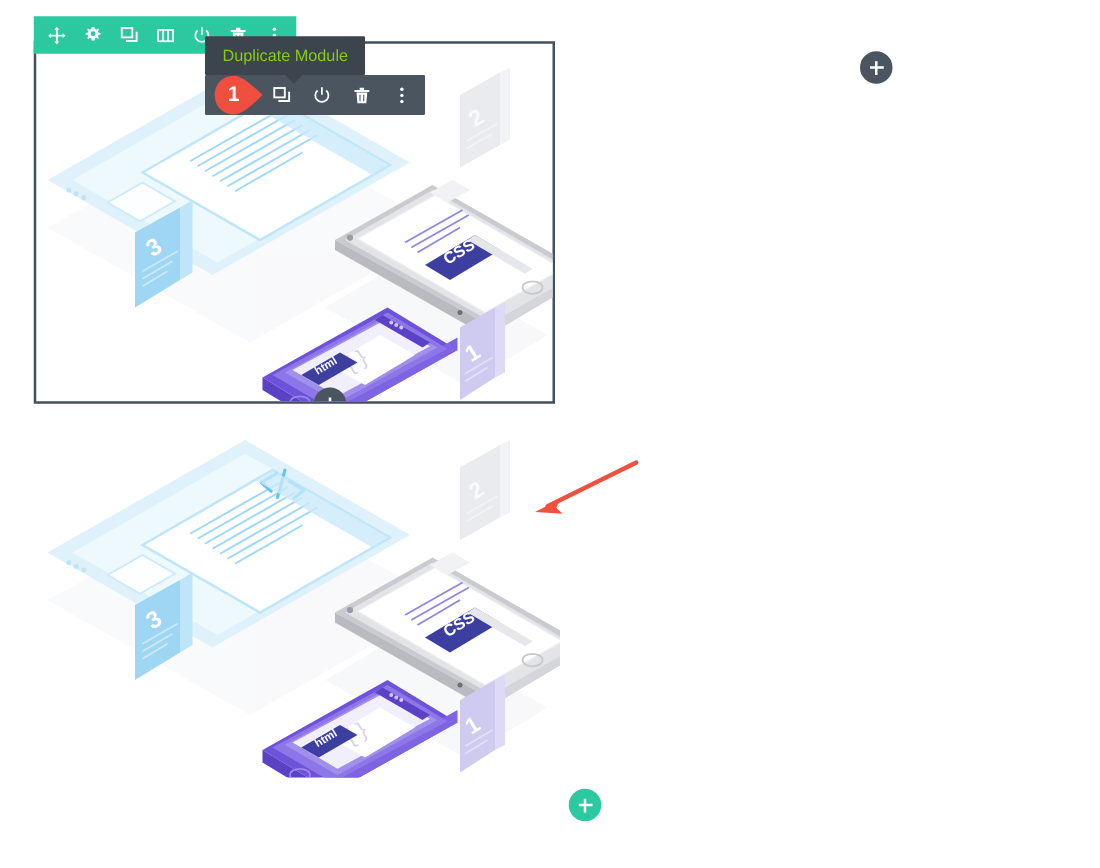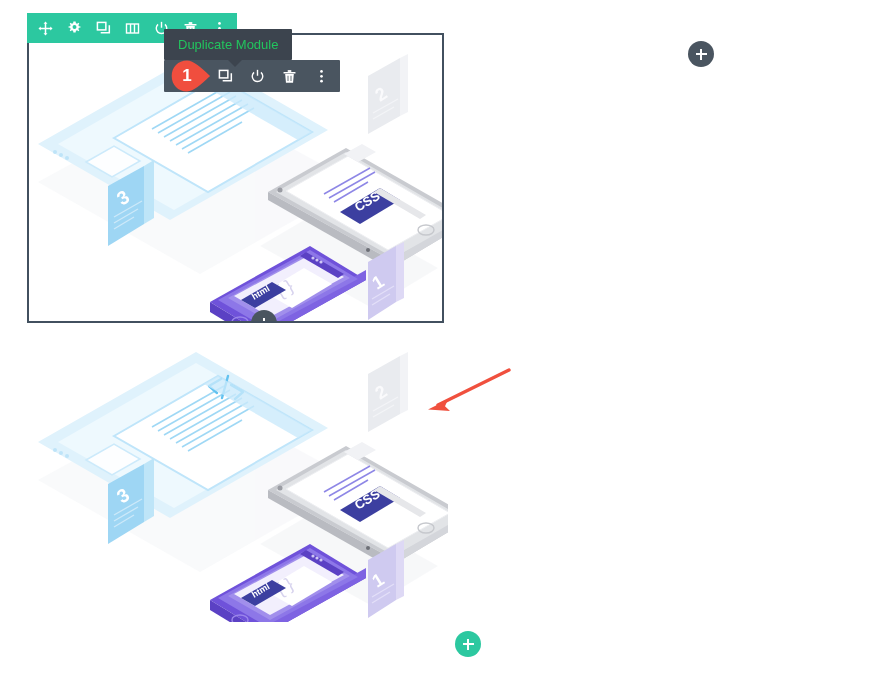--- a/index.html
+++ b/index.html
@@ -59,21 +59,21 @@
     display: flex; align-items: center; justify-content: center;
     color: #ffffff;
     cursor: pointer;
   }
   .dark-toolbar svg { display: block; }
 
   .tooltip {
     position: absolute;
     left: 164px; top: 29px;
     background: #3C444E;
-    color: #22c55e;
+    color: #84cc16;
     font-size: 13px;
     padding: 8px 14px 8px 14px;
     white-space: nowrap;
     z-index: 46;
     border-radius: 1px;
   }
   .tooltip::after {
     content: "";
     position: absolute;
     left: 63px; bottom: -7px;

